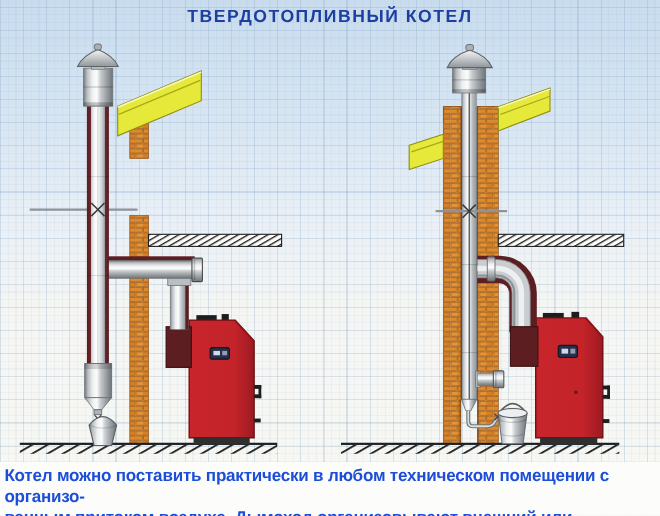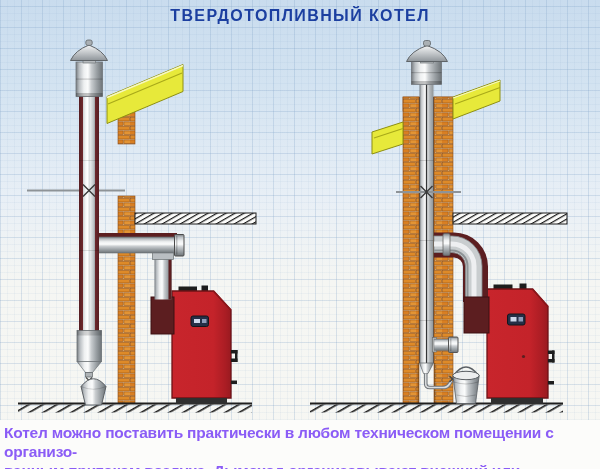--- a/index.html
+++ b/index.html
@@ -12,21 +12,21 @@
       repeating-linear-gradient(90deg, rgba(125,160,198,0.08) 0 1px, transparent 1px 7px),
       repeating-linear-gradient(0deg, rgba(125,160,198,0.08) 0 1px, transparent 1px 7px),
       linear-gradient(180deg,#c9dcee 0%,#d3e3f1 18%,#e8eff6 42%,#f5f6f3 60%,#f7f7f3 100%);
   }
   .title{
     position:absolute;top:7px;left:0;width:100%;text-align:center;
     color:#1c3fa0;font-size:16px;font-weight:700;letter-spacing:1.4px;
   }
   .caption{
     position:absolute;left:0;right:0;top:420px;bottom:0;background:#fcfcfa;
-    color:#8b5cf6;font-weight:700;font-size:15.5px;line-height:19px;
+    color:#1d4ed8;font-weight:700;font-size:15.5px;line-height:19px;
     padding:3px 3px 0 4px;letter-spacing:-0.2px;
   }
   svg.canvas{position:absolute;left:0;top:0;}
 </style>
 </head>
 <body>
 
 <div class="page">
 
   <div class="title">ТВЕРДОТОПЛИВНЫЙ КОТЕЛ</div>

